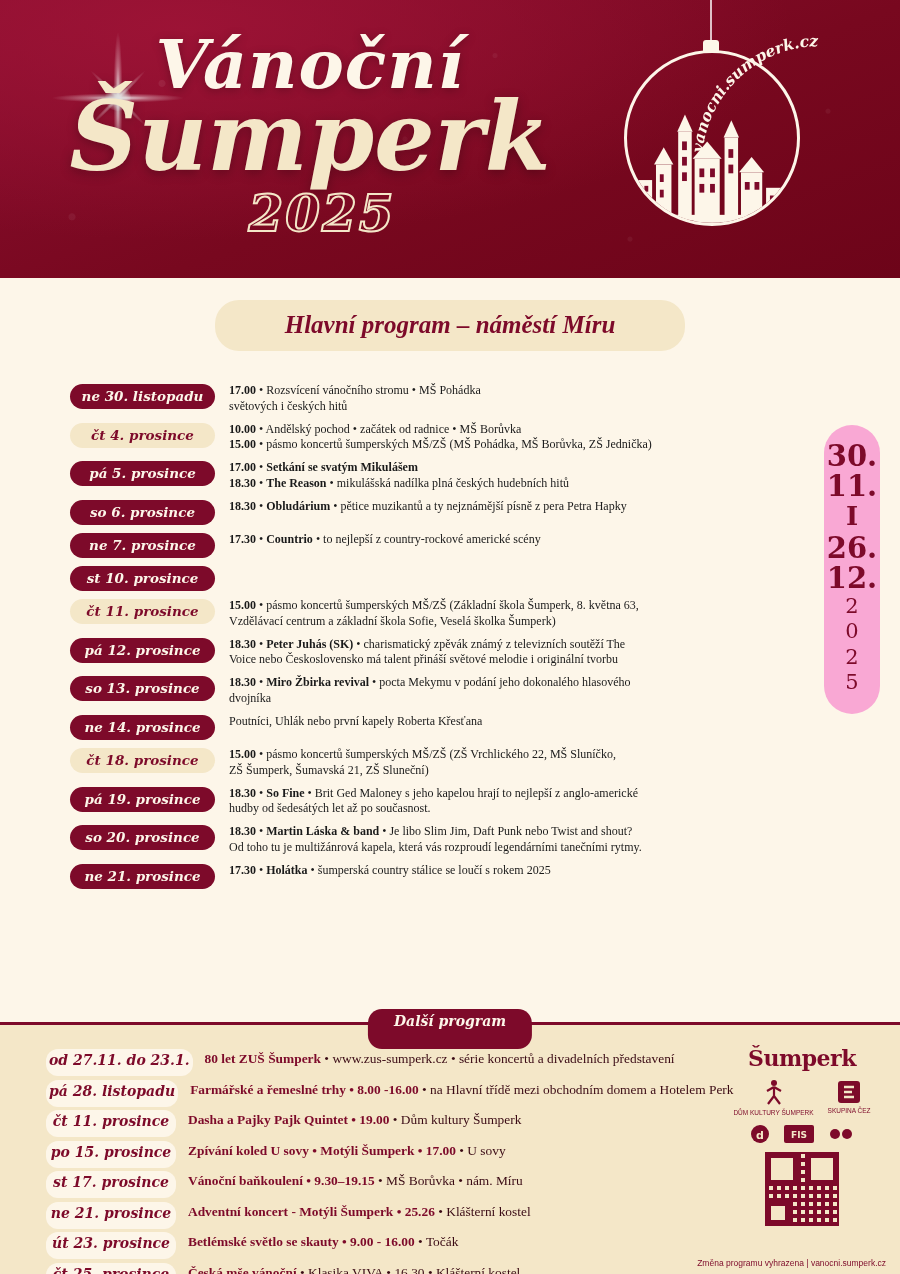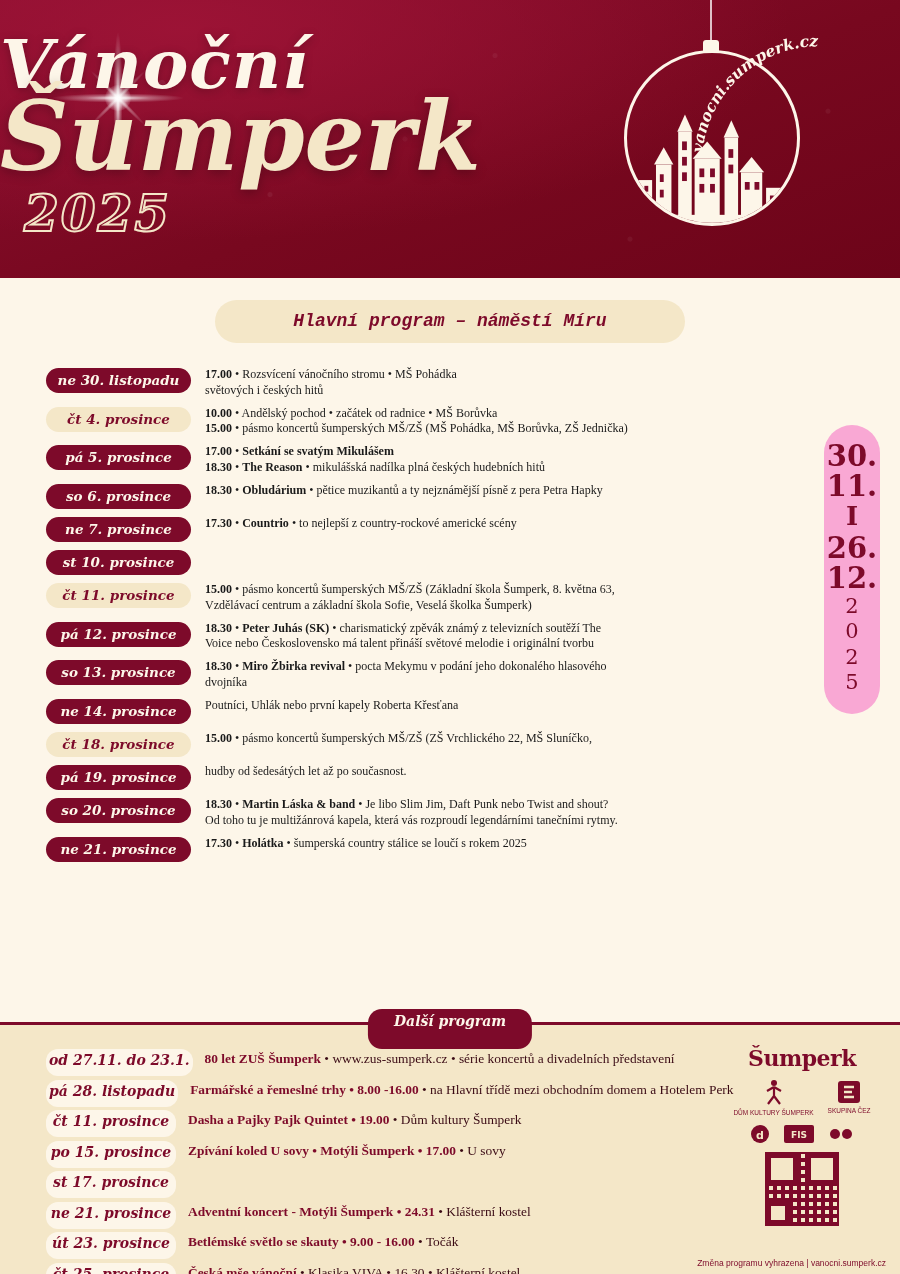--- a/index.html
+++ b/index.html
@@ -60,20 +60,21 @@
     position: absolute; left: 50%; top: 50%;
     width: 26px; height: 26px; border-radius: 50%;
     background: radial-gradient(circle, #fff 0%, rgba(255,255,255,0.5) 45%, rgba(255,255,255,0) 75%);
     transform: translate(-50%,-50%);
   }
 
   .title-block {
     position: absolute;
     left: 0; top: 30px;
     width: 620px;
+    text-align: center;
   }
   .t-vanocni {
     font-family: "DejaVu Serif", serif;
     font-style: italic;
     font-weight: 700;
     font-size: 68px;
     color: #fdf6e9;
     letter-spacing: 1px;
     line-height: 1.0;
     text-shadow: 0 2px 10px rgba(0,0,0,0.25);
@@ -140,24 +141,24 @@
 
   .main-title-pill {
     margin: 22px auto 0;
     width: 470px;
     background: #f4e7c8;
     border-radius: 24px;
     text-align: center;
     padding: 11px 10px 12px;
   }
   .main-title-pill .txt {
-    font-family: Liberation Mono, monospace;
-    font-style: italic;
-    font-weight: 700;
-    font-size: 18px;
+    font-family: Liberation Serif, serif;
+    font-style: italic;
+    font-weight: 700;
+    font-size: 25px;
     color: #7d0a2a;
     white-space: nowrap;
   }
 
   
   .date-strip {
     position: absolute;
     right: 20px; top: 125px;
     width: 56px;
     background: #f9a8d4;
@@ -165,22 +166,22 @@
     padding: 16px 0 18px;
     text-align: center;
     color: #7d0a2a;
   }
   .ds-big { font-family: "DejaVu Serif", serif; font-weight: 700; font-size: 29px; line-height: 1.05; }
   .ds-dash { font-family: "DejaVu Serif", serif; font-weight: 700; font-size: 26px; line-height: 0.8; margin: 4px 0 6px; }
   .ds-small { font-family: "DejaVu Serif", serif; font-weight: 400; font-size: 21px; line-height: 1.22; }
 
   
   .program {
-    margin-top: 24px;
-    padding: 0 92px 0 46px;
+    margin-top: 32px;
+    padding: 0 92px 0 70px;
   }
   .prow {
     display: flex;
     align-items: flex-start;
     margin-bottom: 7px;
   }
   .pill {
     flex: 0 0 145px;
     margin-right: 14px;
     margin-top: 1px;
@@ -449,25 +450,27 @@
       <div class="prow">
         <div class="pill dark">ne 14. prosince</div>
         <div class="pdesc">
           <span class="ln"><span>Poutníci, Uhlák nebo první kapely Roberta Křesťana</span></span>
         </div>
       </div>
       <div class="prow">
         <div class="pill light">čt 18. prosince</div>
         <div class="pdesc">
           <span class="ln"><b>15.00</b><span> • pásmo koncertů šumperských MŠ/ZŠ  (ZŠ Vrchlického 22, MŠ Sluníčko,</span></span>
+          <span class="ln"><span>ZŠ Šumperk, Šumavská 21, ZŠ Sluneční)</span></span>
         </div>
       </div>
       <div class="prow">
         <div class="pill dark">pá 19. prosince</div>
         <div class="pdesc">
+          <span class="ln"><b>18.30</b> • <b>So Fine</b><span> • Brit Ged Maloney s jeho kapelou hrají to nejlepší z anglo-americké</span></span>
           <span class="ln"><span>hudby od šedesátých let až po současnost.</span></span>
         </div>
       </div>
       <div class="prow">
         <div class="pill dark">so 20. prosince</div>
         <div class="pdesc">
           <span class="ln"><b>18.30</b> • <b>Martin Láska &amp; band</b><span> • Je libo Slim Jim, Daft Punk nebo Twist and shout?</span></span>
           <span class="ln"><span>Od toho tu je multižánrová kapela, která vás rozproudí legendárními tanečními rytmy.</span></span>
         </div>
       </div>
@@ -495,24 +498,25 @@
       <div class="frow">
         <div class="fpill">čt 11. prosince</div>
         <div class="fdesc"><span>Dasha a Pajky Pajk Quintet • 19.00</span><span class="norm"> • Dům kultury Šumperk</span></div>
       </div>
       <div class="frow">
         <div class="fpill">po 15. prosince</div>
         <div class="fdesc"><span>Zpívání koled U sovy • Motýli Šumperk • 17.00</span><span class="norm"> • U sovy</span></div>
       </div>
       <div class="frow">
         <div class="fpill">st 17. prosince</div>
+        <div class="fdesc"><span>Vánoční baňkoulení • 9.30–19.15</span><span class="norm"> • MŠ Borůvka • nám. Míru</span></div>
       </div>
       <div class="frow">
         <div class="fpill">ne 21. prosince</div>
-        <div class="fdesc"><span>Adventní koncert - Motýli Šumperk • 24.31</span><span class="norm"> • Klášterní kostel</span></div>
+        <div class="fdesc"><span>Adventní koncert - Motýli Šumperk • 25.26</span><span class="norm"> • Klášterní kostel</span></div>
       </div>
       <div class="frow">
         <div class="fpill">út 23. prosince</div>
         <div class="fdesc"><span>Betlémské světlo se skauty • 9.00 - 16.00</span><span class="norm"> • Točák</span></div>
       </div>
       <div class="frow">
         <div class="fpill">čt 25. prosince</div>
         <div class="fdesc"><span>Česká mše vánoční</span><span class="norm"> • Klasika VIVA • 16.30 • Klášterní kostel</span></div>
       </div>
     </div>

